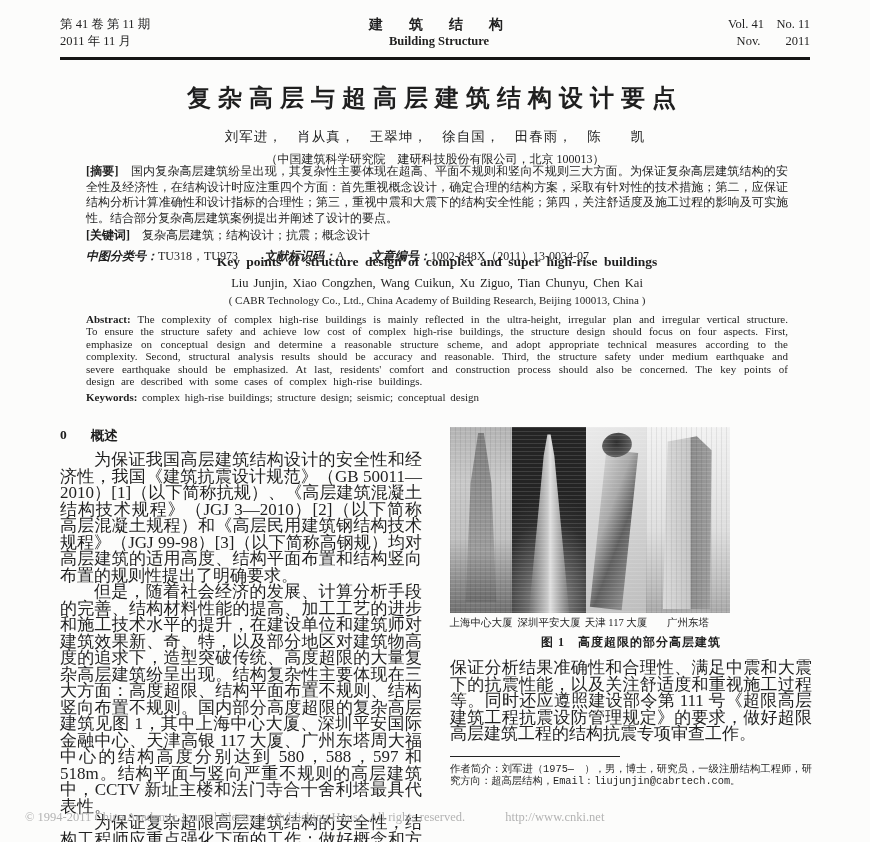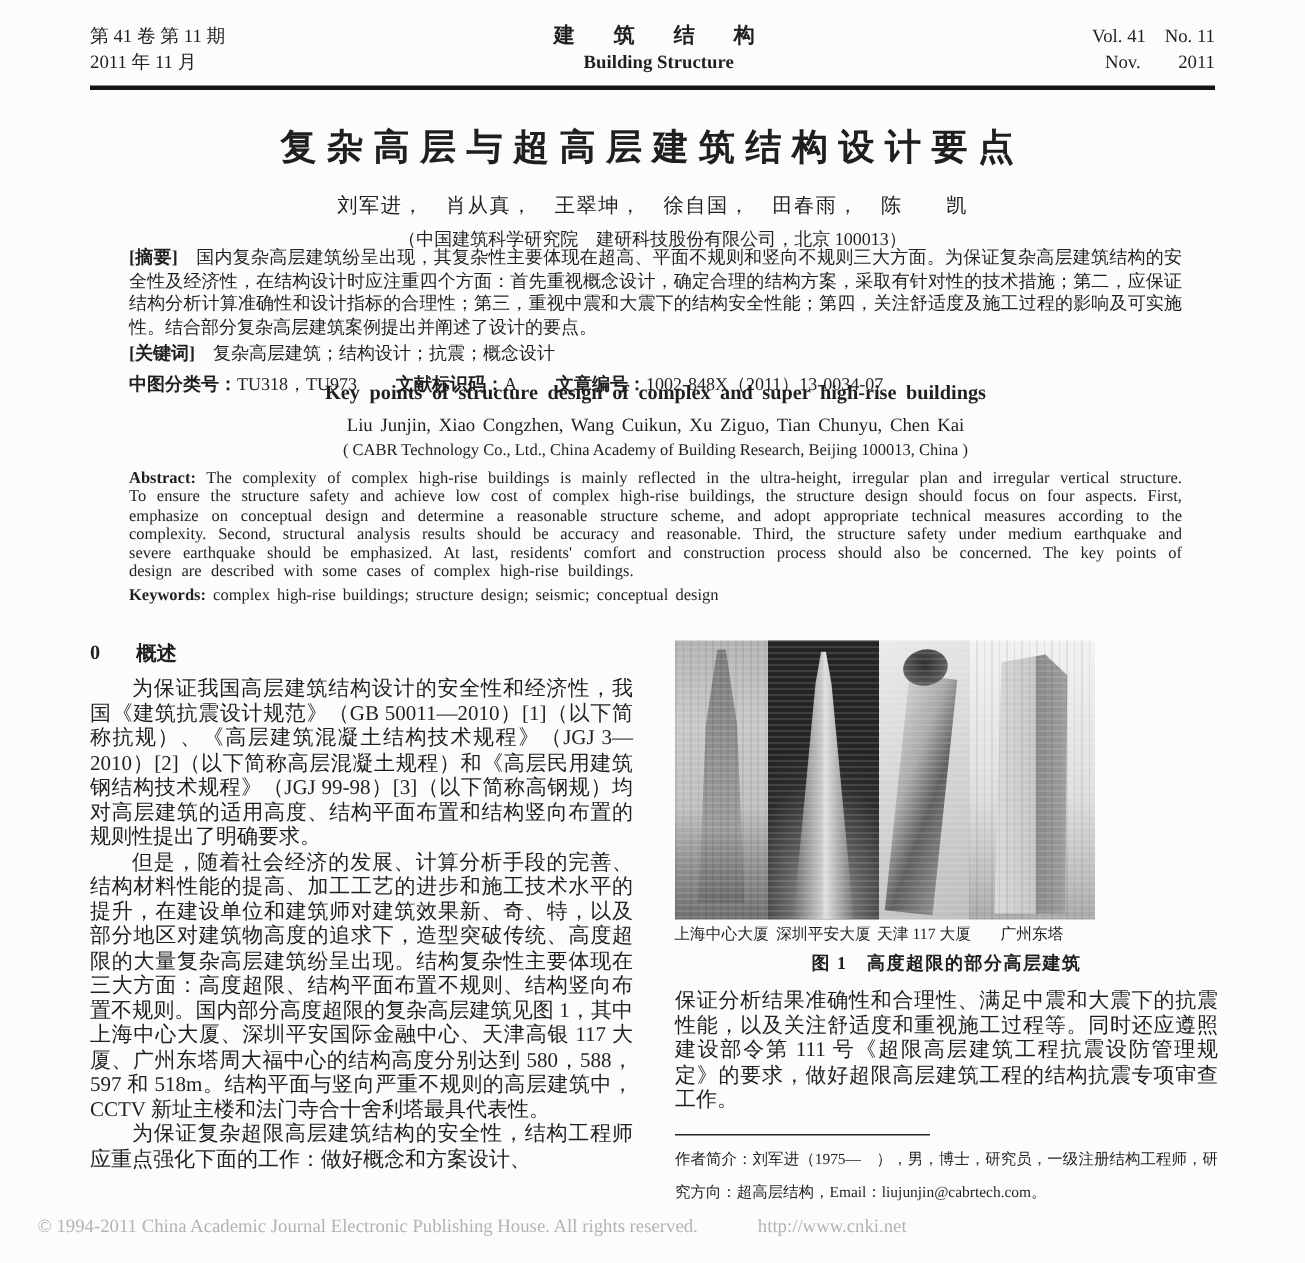--- a/index.html
+++ b/index.html
@@ -23,48 +23,48 @@
   .cn-title { font-size:24px; font-weight:bold; letter-spacing:7px; }
   .cn-authors { margin-top:14px; font-size:13.5px; letter-spacing:1px; }
   .cn-affil { margin-top:5px; font-size:12px; }
 
   
   .cnmeta { position:absolute; top:164px; left:86px; width:702px; }
   .cnmeta p { font-size:12px; line-height:15.5px; text-align:justify; }
   .cnmeta .lbl { font-weight:bold; }
   .cn-keywords { margin-top:2px; }
   .clc-row { display:flex; gap:26px; margin-top:4px; font-size:12px; }
-  .clc-row b { font-weight:bold; }
+  .clc-row b { font-weight:bold;font-style:italic; }
 
   
   .enblock { position:absolute; top:254px; left:86px; width:702px; }
   .en-title { text-align:center; font-size:13.5px; font-weight:bold; word-spacing:3px; }
   .en-authors { text-align:center; margin-top:6px; font-size:12.5px; word-spacing:2px; }
   .en-affil { text-align:center; margin-top:3px; font-size:11px; }
   .en-abstract { margin-top:7px; font-size:11px; line-height:12.4px; text-align:justify; word-spacing:3.5px; }
   .en-keywords { margin-top:4px; font-size:11px; word-spacing:2px; }
   .en-abstract .lbl,.en-keywords .lbl { font-weight:bold; }
 
   
   .columns { position:absolute; top:427px; left:60px; width:752px; display:flex; gap:28px; }
   .col { width:362px; }
   .sec-head { display:flex; gap:24px; font-size:13.5px; font-weight:bold; margin-bottom:7px; }
-  .col p.body { font-size:14px; line-height:16.5px; text-align:justify; }
+  .col p.body { font-size:17px; line-height:16.5px; text-align:justify; }
   .col p.indent { text-indent:2em; }
 
   
   .fig-row { display:flex; align-items:flex-start; }
   .fig-cell { display:flex; flex-direction:column; align-items:center; }
   .fig-cell .ph { height:186px; width:100%; position:relative; overflow:hidden; }
   .fig-cell .cap { margin-top:3px; font-size:10.5px; white-space:nowrap; }
   .w1{width:62px;} .w2{width:74px;} .w3{width:60px;} .w4{width:84px;}
   .fig-caption { text-align:center; font-size:12px; font-weight:600; margin-top:4px; letter-spacing:1px; }
   .rc-para { margin-top:9px; }
   .footnote-rule { margin-top:13px; width:170px; border-top:1.5px solid #222; }
-  .footnote { margin-top:6px; font-size:10.3px; line-height:22px; text-align:justify; }
+  .footnote { margin-top:6px; font-size:10.3px; line-height:12px; text-align:justify;font-family:Liberation Mono, monospace; }
 
   
   .ph .floors { position:absolute; inset:0;
     background:repeating-linear-gradient(180deg, rgba(255,255,255,.12) 0 1px, transparent 1px 4px); }
   .ph .mull { position:absolute; inset:0;
     background:repeating-linear-gradient(90deg, rgba(0,0,0,.07) 0 1px, transparent 1px 5px); }
   .ph1 { background:linear-gradient(180deg,#b4b4b4 0%,#c8c8c8 30%,#bfbfbf 60%,#8f8f8f 82%,#6f6f6f 100%); }
   .ph1 .tower { position:absolute; left:22%; right:22%; top:3%; bottom:6%;
     background:linear-gradient(180deg,#7c7c7c 0%,#8e8e8e 35%,#9b9b9b 70%,#6b6b6b 100%);
     clip-path:polygon(42% 0%,58% 0%,80% 30%,94% 100%,6% 100%,20% 30%); }

